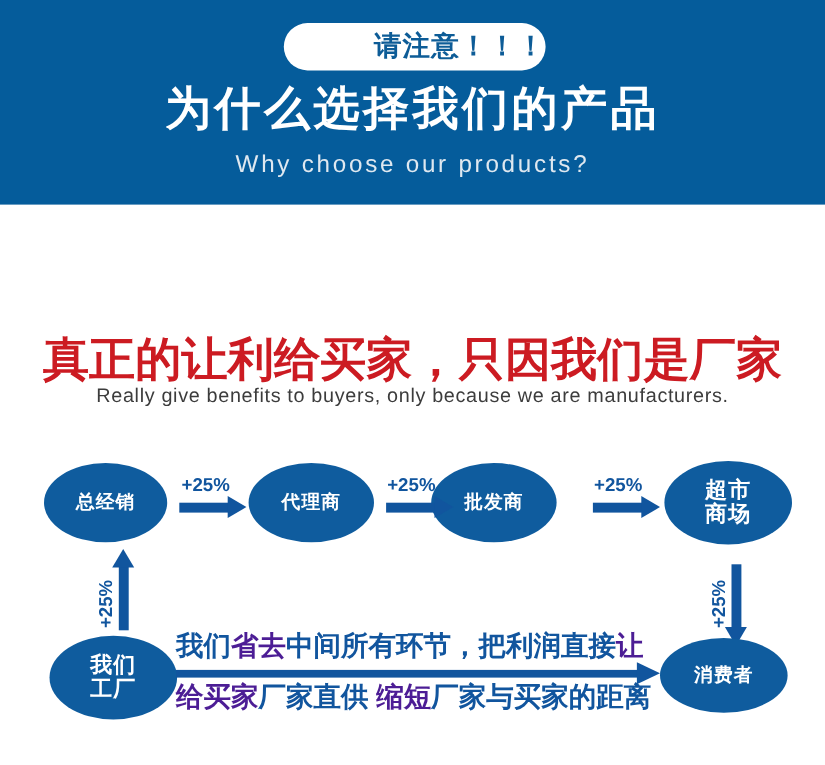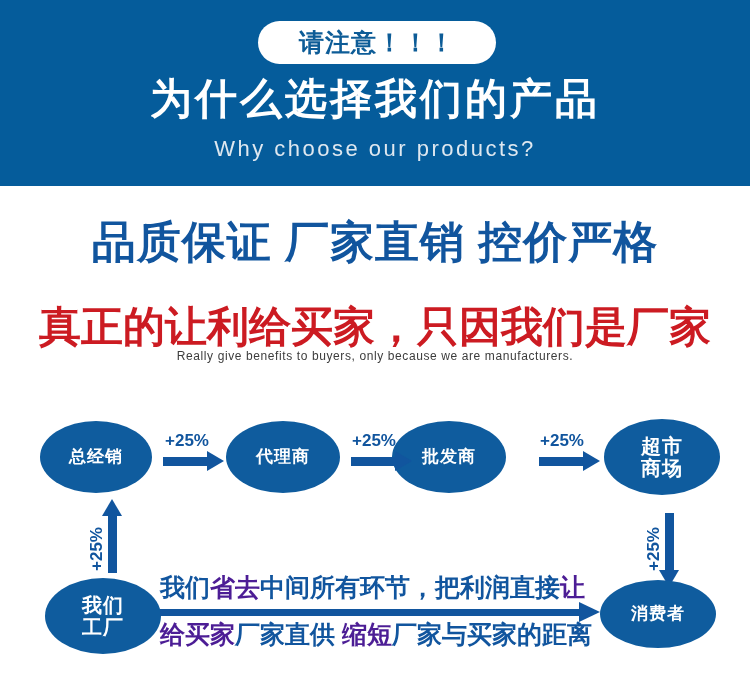--- a/index.html
+++ b/index.html
@@ -31,21 +31,21 @@
     position: absolute;
     left: 258px;
     top: 21px;
     width: 238px;
     height: 43px;
     background: #ffffff;
     border-radius: 22px;
     box-sizing: border-box;
     display: flex;
     align-items: center;
-    justify-content: center;
+    justify-content: flex-end;
   }
   .attention-badge-text {
     color: #0d5c97;
     font-size: 25px;
     font-weight: bold;
     letter-spacing: 1px;
     line-height: 1;
     white-space: nowrap;
   }
   .header-title {
@@ -102,21 +102,21 @@
     line-height: 1;
     white-space: nowrap;
   }
   .slogan-en {
     position: absolute;
     left: 0;
     top: 350px;
     width: 750px;
     text-align: center;
     color: #3c3c3c;
-    font-size: 12px;
+    font-size: 18px;
     font-weight: normal;
     letter-spacing: 0.6px;
     line-height: 1;
     white-space: nowrap;
   }
 
   
   .flow {
     position: absolute;
     left: 0;
@@ -238,21 +238,20 @@
 <div id="page">
 
   <div class="header-band">
     <div class="attention-badge">
       <span class="attention-badge-text">请注意！！！</span>
     </div>
     <div class="header-title">为什么选择我们的产品</div>
     <div class="header-subtitle">Why choose our products?</div>
   </div>
 
-  <div class="slogan-blue">品质保证  厂家直销  控价严格</div>
   <div class="slogan-red">真正的让利给买家，只因我们是厂家</div>
   <div class="slogan-en">Really give benefits to buyers, only because we are manufacturers.</div>
 
   <div class="flow">
 
     <div class="node" style="left:40px; top:26px; width:112px; height:72px;">
       <span>总经销</span>
     </div>
 
     <div class="node" style="left:226px; top:26px; width:114px; height:72px;">

